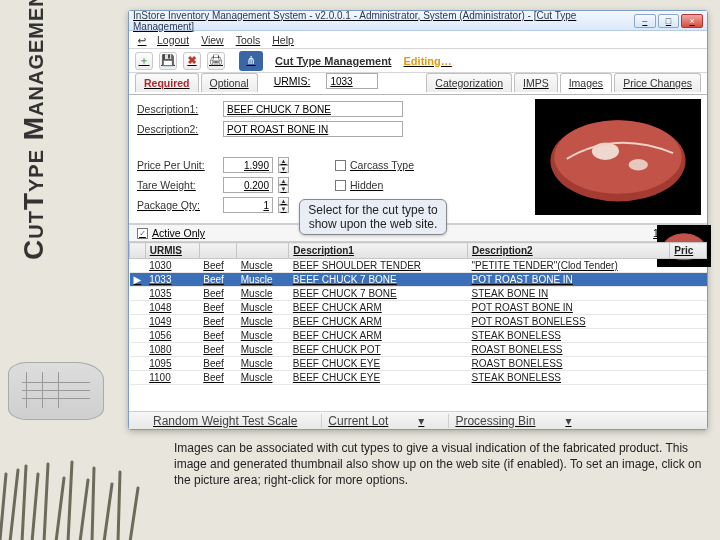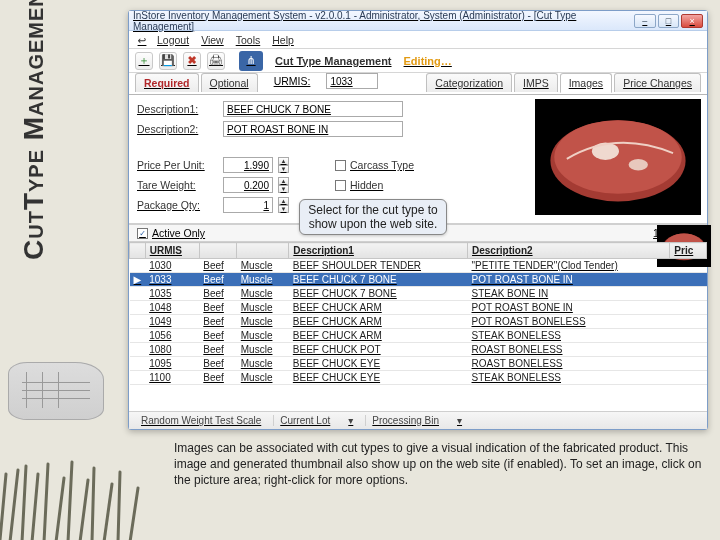--- a/index.html
+++ b/index.html
@@ -77,21 +77,21 @@
   .grid { flex:1; overflow:hidden; font-size:10px; color:#222; position:relative; }
   .grid table { width:100%; border-collapse:collapse; }
   .grid th { background:linear-gradient(#f3f3f3,#e3e3e3); border:1px solid #c6c6c6; padding:2px 4px; text-align:left; font-weight:600;margin-top:32px; }
   .grid td { border-bottom:1px solid #e6e6e6; padding:1px 4px; white-space:nowrap; }
   .grid tr.sel td { background:#3b6fb8; color:#fff; }
   .grid .row-ind { width:14px; text-align:center; color:#555; }
   .grid tr.sel .row-ind { color:#fff; }
 
   .active-bar { display:flex; align-items:center; gap:6px; padding:2px 8px; font-size:10.5px; border-top:1px solid #d0d0d0; border-bottom:1px solid #d0d0d0; background:#f6f6f6; }
 
-  .statusbar { height:18px; border-top:1px solid #cfcfcf; background:linear-gradient(#f6f6f6,#e8e8e8); display:flex; align-items:center; gap:12px; font-size:10px; color:#444; padding:0 12px; }
+  .statusbar { height:18px; border-top:1px solid #cfcfcf; background:linear-gradient(#f6f6f6,#e8e8e8); display:flex; align-items:center; gap:24px; font-size:12px; color:#444; padding:0 24px; }
   .statusbar .seg { padding:0 6px; border-left:1px solid #cfcfcf; }
 
   
   .caption { font-size:12px; line-height:1.35; color:#222; padding:0 4px 0 46px; }
 </style>
 </head>
 <body>
 
 <div class="page">
   <div class="sideband">

